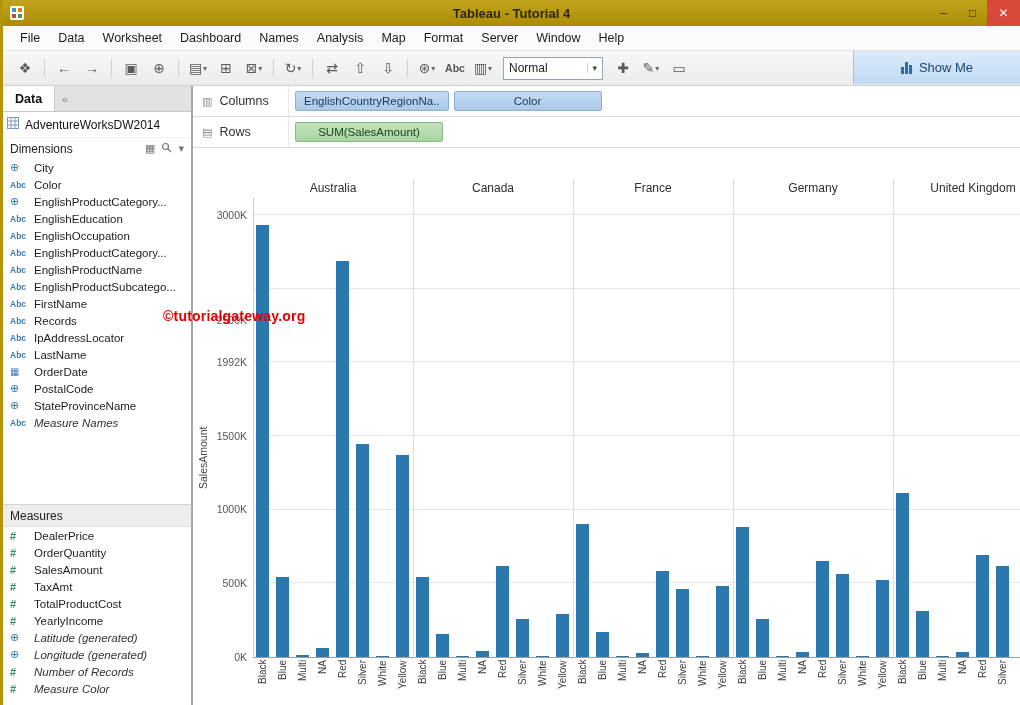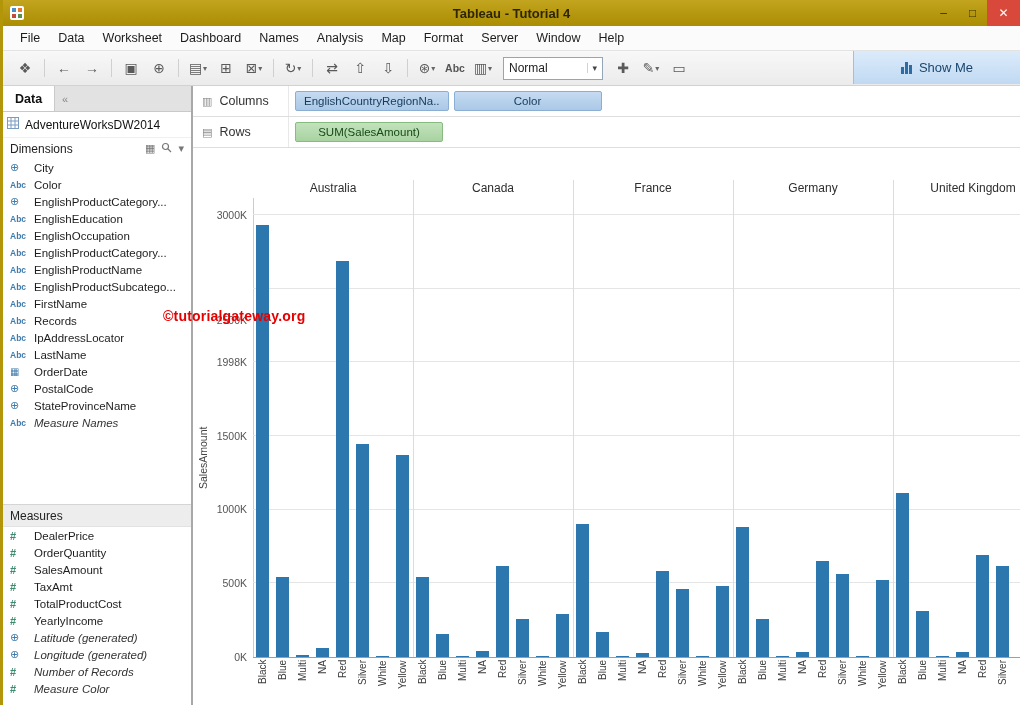--- a/index.html
+++ b/index.html
@@ -415,21 +415,21 @@
             <div class="bar" style="left: 663px; height: 46.41px; background: rgb(43, 119, 174);"></div>
             <div class="bar" style="left: 683px; height: 1.5px; background: rgb(43, 119, 174);"></div>
             <div class="bar" style="left: 703px; height: 5.15667px; background: rgb(43, 119, 174);"></div>
             <div class="bar" style="left: 723px; height: 102.397px; background: rgb(43, 119, 174);"></div>
             <div class="bar" style="left: 743px; height: 90.61px; background: rgb(43, 119, 174);"></div>
           </div>
       <div class="ytick" style="top: 502.5px;">0K</div>
           <div class="ytick" style="top: 428.833px;">500K</div>
           <div class="ytick" style="top: 355.167px;">1000K</div>
           <div class="ytick" style="top: 281.5px;">1500K</div>
-          <div class="ytick" style="top: 207.833px;">1998K</div>
+          <div class="ytick" style="top: 207.833px;">1992K</div>
           <div class="ytick" style="top: 134.167px; margin-top: 32px;">2500K</div>
           <div class="ytick" style="top: 60.5px;">3000K</div>
           <div class="country" style="left: 60px;">Australia</div>
           <div class="xlabel" style="left: 60px;">Black</div>
           <div class="xlabel" style="left: 80px;">Blue</div>
           <div class="xlabel" style="left: 100px;">Multi</div>
           <div class="xlabel" style="left: 120px;">NA</div>
           <div class="xlabel" style="left: 140px;">Red</div>
           <div class="xlabel" style="left: 160px;">Silver</div>
           <div class="xlabel" style="left: 180px;">White</div>

